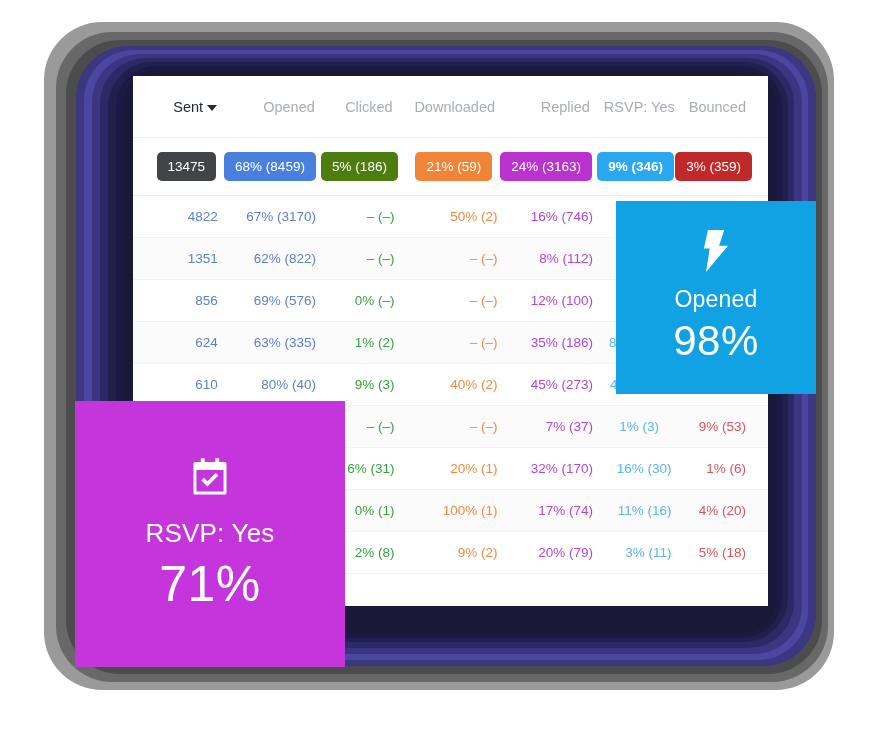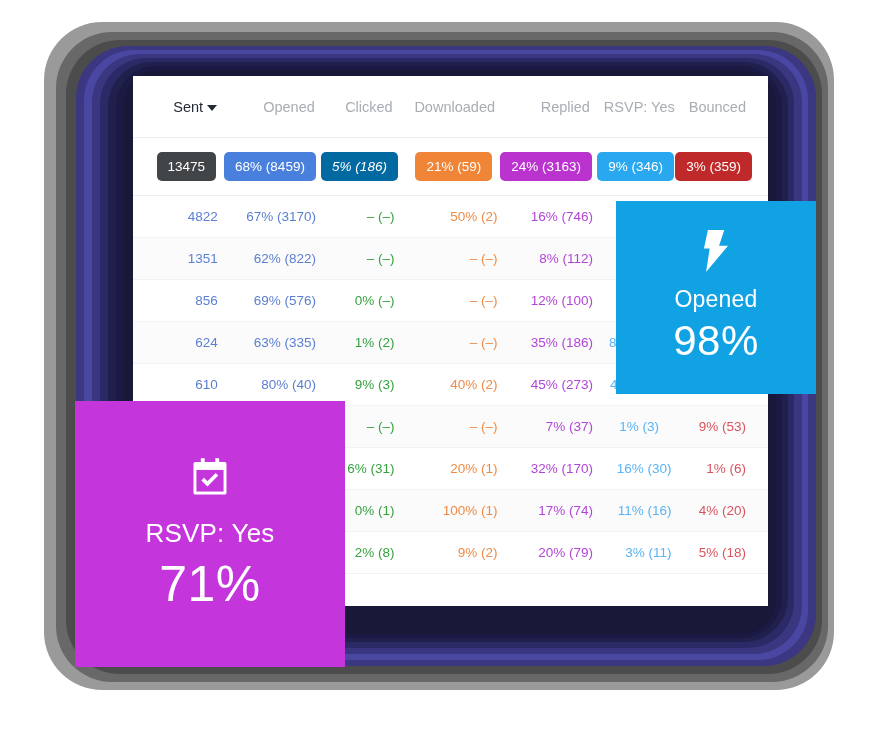--- a/index.html
+++ b/index.html
@@ -185,30 +185,30 @@
     </div>
 
   <div class="badgerow" id="badgerow">
       <div class="badgecell c0">
         <span class="badge" style="background: rgb(65, 69, 72);">13475</span>
       </div>
       <div class="badgecell c1">
         <span class="badge" style="background: rgb(74, 128, 221);">68% (8459)</span>
       </div>
       <div class="badgecell c2">
-        <span class="badge" style="background: #0369a1; font-style: italic;">5% (186)</span>
+        <span class="badge" style="background: #4d7c0f;">5% (186)</span>
       </div>
       <div class="badgecell c3">
         <span class="badge" style="background: rgb(240, 132, 55);">21% (59)</span>
       </div>
       <div class="badgecell c4">
         <span class="badge" style="background: rgb(186, 51, 207); text-align: center;">24% (3163)</span>
       </div>
       <div class="badgecell c5">
-        <span class="badge" style="background: rgb(41, 168, 240);">9% (346)</span>
+        <span class="badge" style="background: rgb(41, 168, 240); font-weight: bold;">9% (346)</span>
       </div>
       <div class="badgecell c6">
         <span class="badge" style="background: rgb(191, 41, 41);">3% (359)</span>
       </div>
     </div>
 
   <div id="tbody">
       <div class="trow">
         <div class="td c0" style="color: rgb(91, 127, 209);">4822</div>
         <div class="td c1" style="color: rgb(91, 127, 209);">67% (3170)</div>

